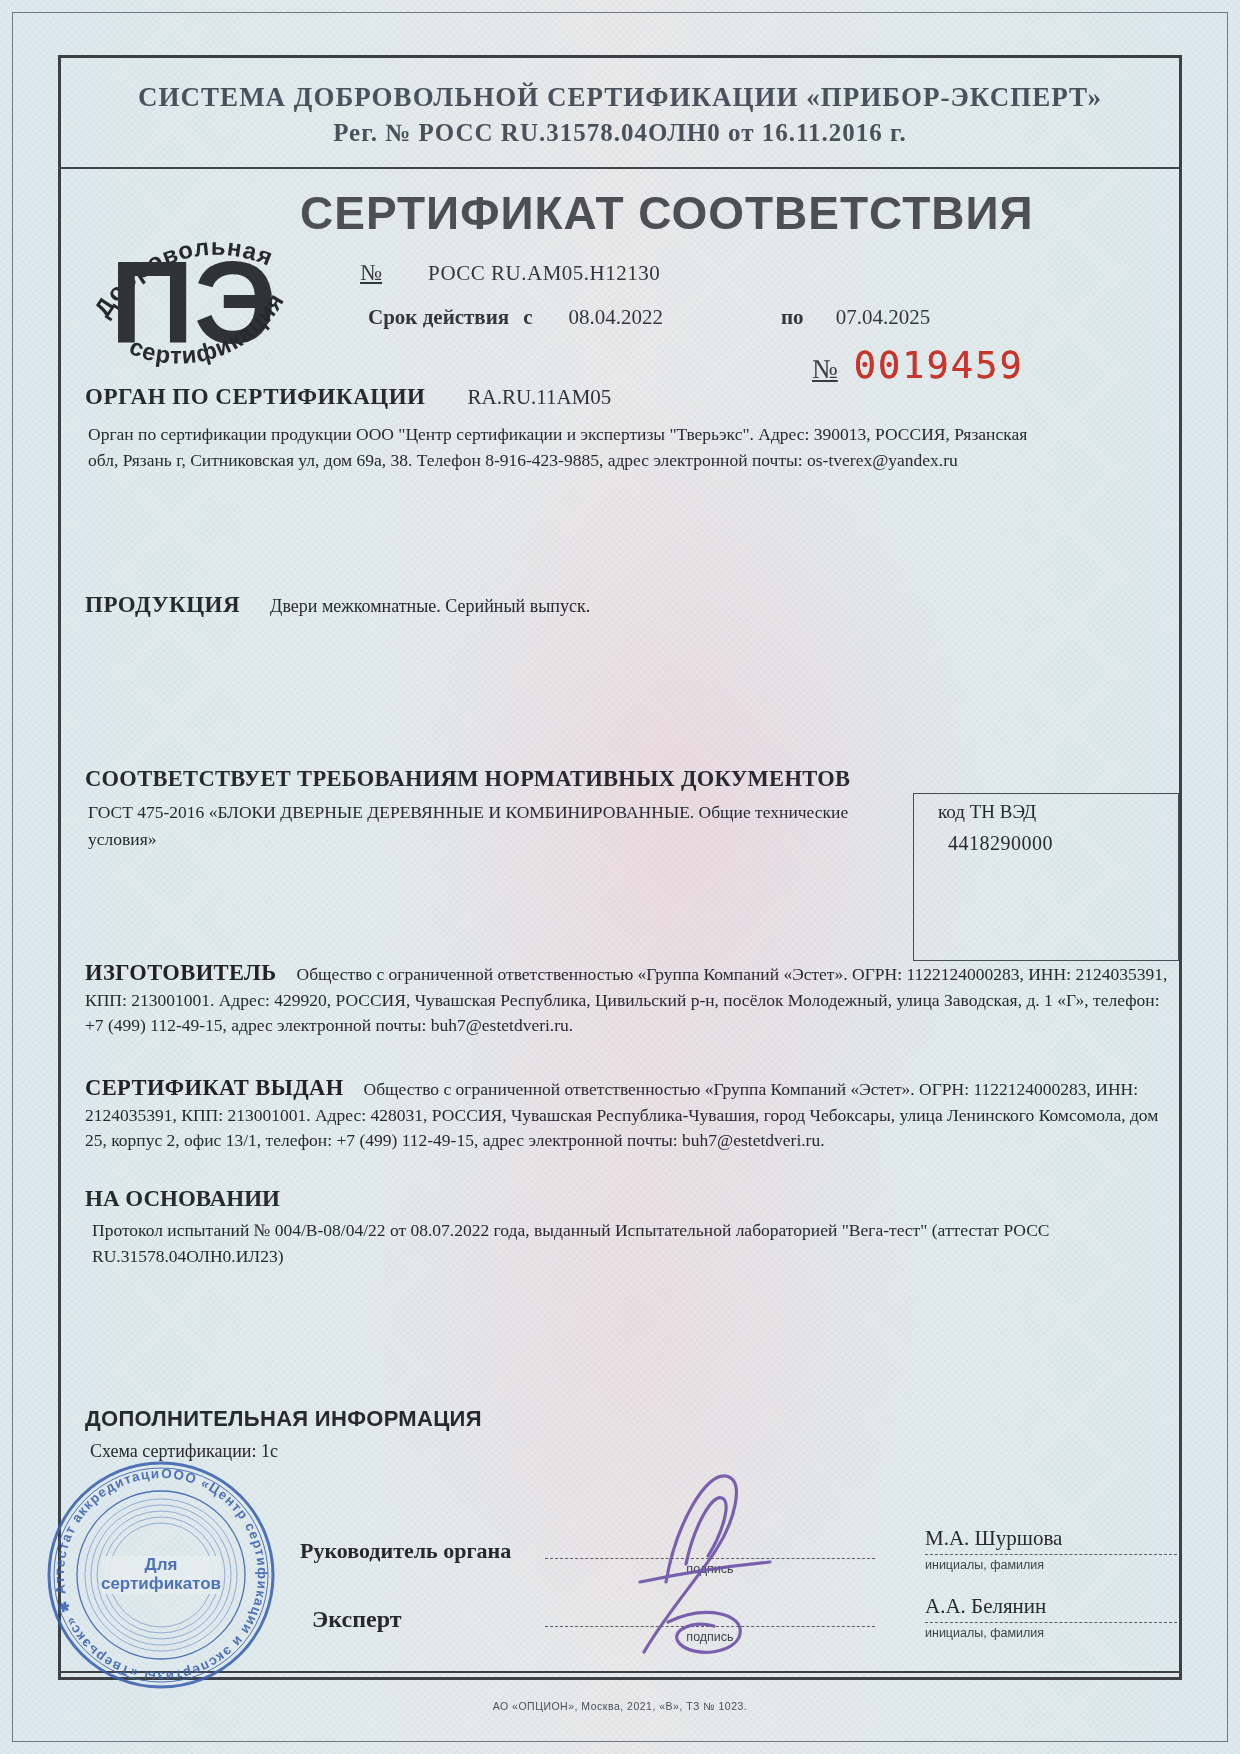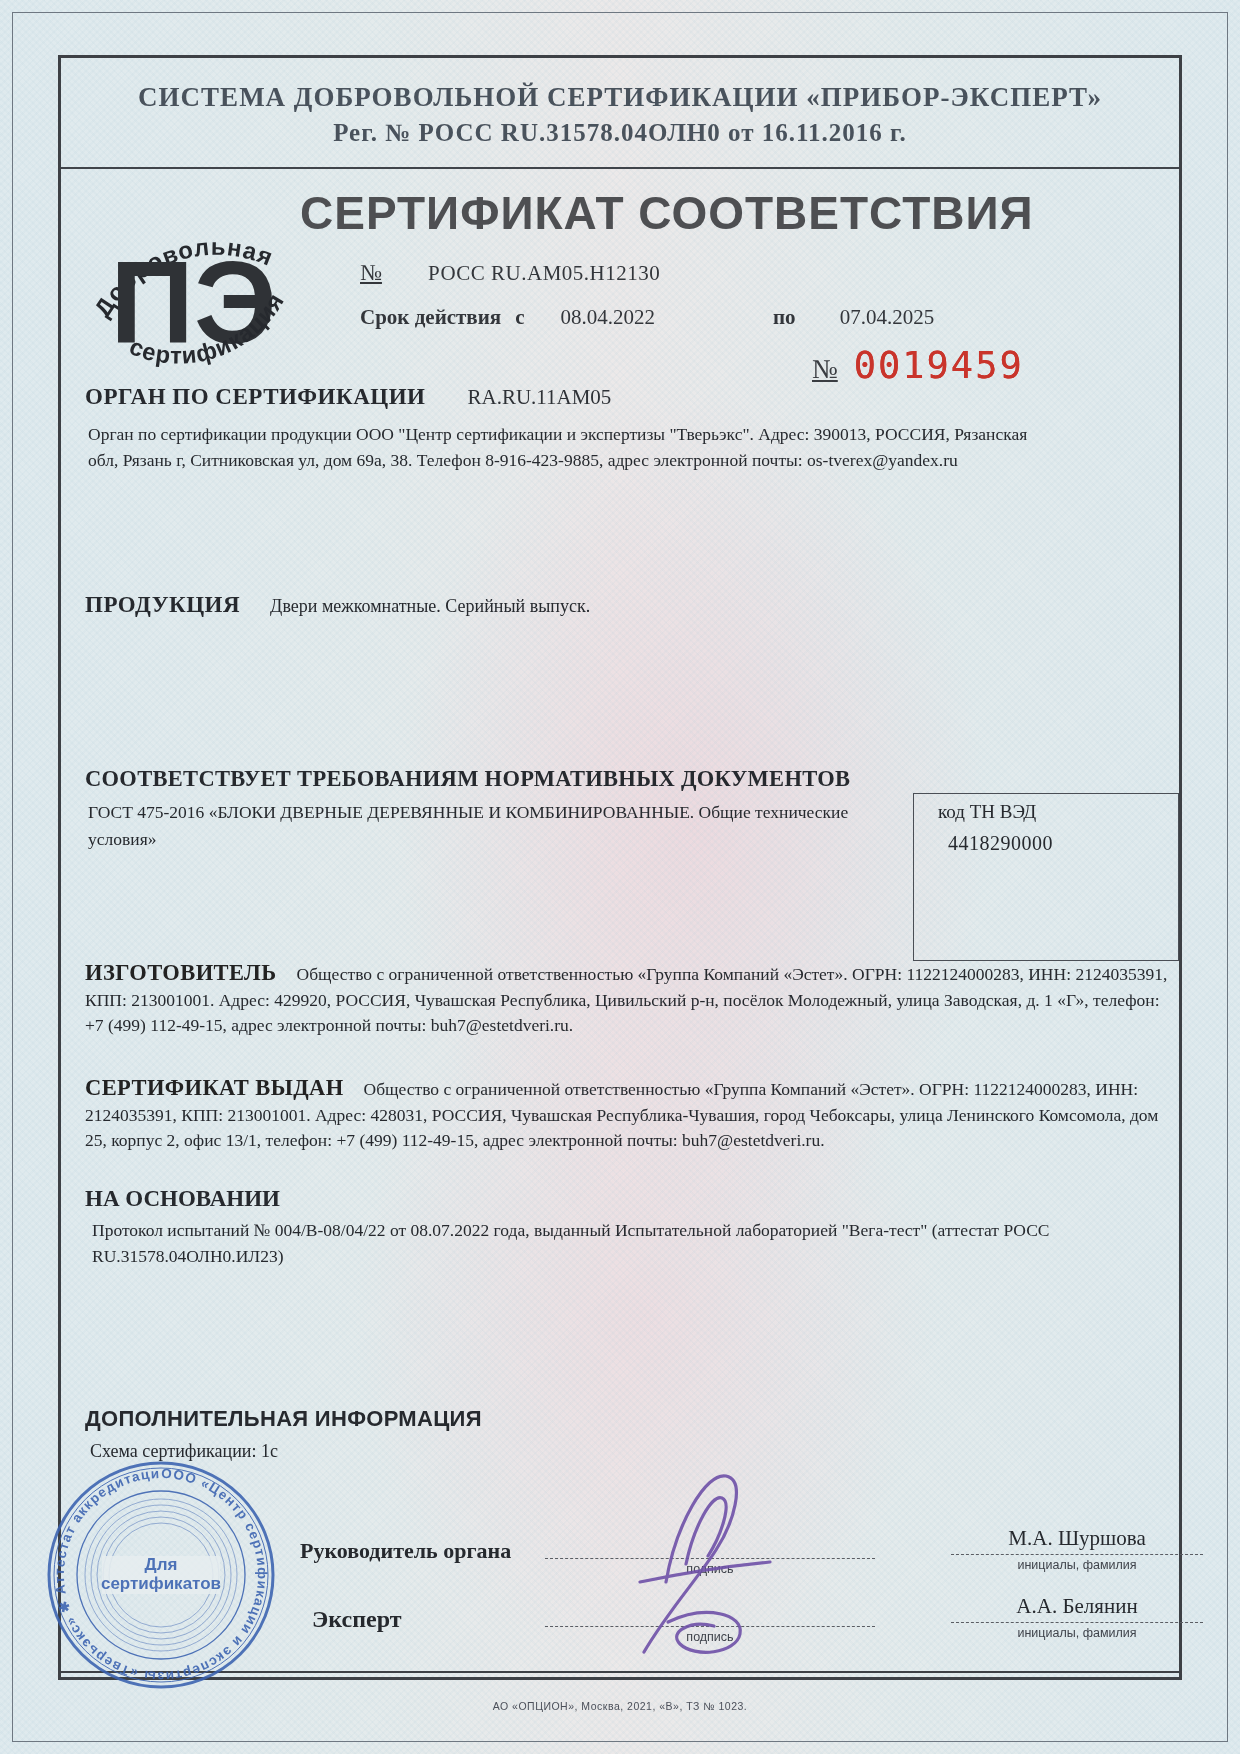--- a/index.html
+++ b/index.html
@@ -25,26 +25,26 @@
   .sys-line2{left:0;top:119px;width:100%;text-align:center;font-size:25px;font-weight:bold;color:#49525c;letter-spacing:1px;}
   .header-rule{left:61px;top:167px;width:1118px;border-top:2.5px solid #40444a;}
 
   .logo-svg{left:78px;top:183px;width:235px;height:210px;}
   .page-title{left:300px;top:186px;width:720px;text-align:center;font-family:"Liberation Sans",sans-serif;font-weight:bold;font-size:46px;color:#4e4f52;letter-spacing:1px;white-space:nowrap;}
 
   .certno-row{left:360px;top:260px;font-size:21px;display:flex;align-items:baseline;}
   .certno-label{font-size:23px;text-decoration:underline;margin-right:46px;color:#33363b;}
   .certno-value{font-size:21px;color:#33363b;letter-spacing:0.5px;}
 
-  .validity-row{left:360px;top:305px;display:flex;align-items:flex-end;color:#33363b;}
+  .validity-row{left:368px;top:305px;display:flex;align-items:flex-end;color:#33363b;}
   .validity-label{font-size:21px;font-weight:bold;}
   .validity-c{font-size:21px;font-weight:bold;margin-left:14px;}
   .validity-from{font-size:21px;margin-left:36px;}
   .validity-po{font-size:21px;font-weight:bold;margin-left:118px;}
-  .validity-to{font-size:21px;margin-left:44px;}
+  .validity-to{font-size:21px;margin-left:32px;}
 
   .formno-row{left:812px;top:344px;display:flex;align-items:baseline;}
   .formno-label{font-size:27px;color:#3a3d42;margin-right:16px;text-decoration:underline;}
   .formno-value{font-family:"DejaVu Sans Mono",monospace;font-size:37px;color:#c9342b;letter-spacing:2px;text-shadow:0 0 0.6px #c9342b;}
 
   .organ-row{left:85px;top:384px;display:flex;align-items:baseline;}
   .organ-label{font-size:23px;font-weight:bold;letter-spacing:0.5px;color:#26292e;}
   .organ-code{font-size:21px;margin-left:42px;color:#2e3136;}
   .organ-text{left:88px;top:421px;width:962px;font-size:17.5px;line-height:26px;color:#26292e;}
 
@@ -75,21 +75,21 @@
   .stamp-svg{left:42px;top:1456px;width:238px;height:238px;opacity:0.88;z-index:5;}
   .signature-svg{left:548px;top:1464px;width:250px;height:195px;z-index:4;}
 
   .role1{left:300px;top:1538px;font-size:22px;font-weight:bold;color:#26292e;}
   .role2{left:312px;top:1606px;font-size:24px;font-weight:bold;color:#26292e;}
   .sig-block{position:absolute;left:545px;width:330px;text-align:center;}
   .sig-block .line{height:26px;border-bottom:1.5px dashed #5a5d63;}
   .caption{font-size:12.5px;color:#3f434b;padding-top:3px;font-family:"Liberation Sans",sans-serif;}
   .sig-block1{top:1532px;}
   .sig-block2{top:1600px;}
-  .name-block{position:absolute;left:951px;width:252px;text-align:center;}
+  .name-block{position:absolute;left:925px;width:252px;text-align:left;}
   .name-block .name{font-size:21px;color:#26292e;border-bottom:1.5px dashed #5a5d63;padding-bottom:3px;}
   .name-block1{top:1526px;}
   .name-block2{top:1594px;}
 
   .bottom-note{left:175px;top:1642px;width:950px;text-align:center;font-size:23px;color:#33363b;letter-spacing:0.5px;}
   .bottom-extra-line{left:61px;top:1671px;width:1118px;border-top:2px solid #3d4045;}
   .imprint{left:0;top:1700px;width:100%;text-align:center;font-size:10.5px;color:#4c505a;letter-spacing:0.5px;font-family:"Liberation Sans",sans-serif;}
 </style>
 </head>
 <body>

